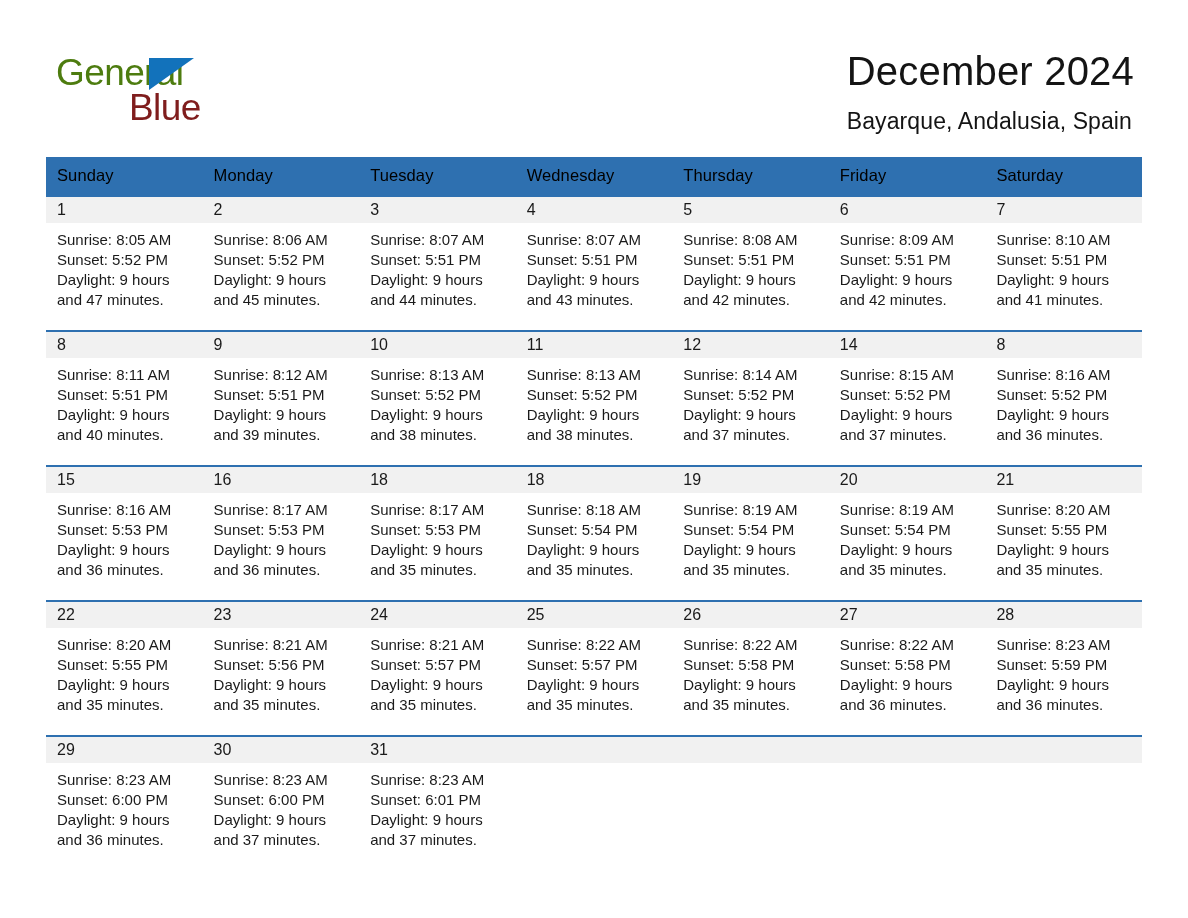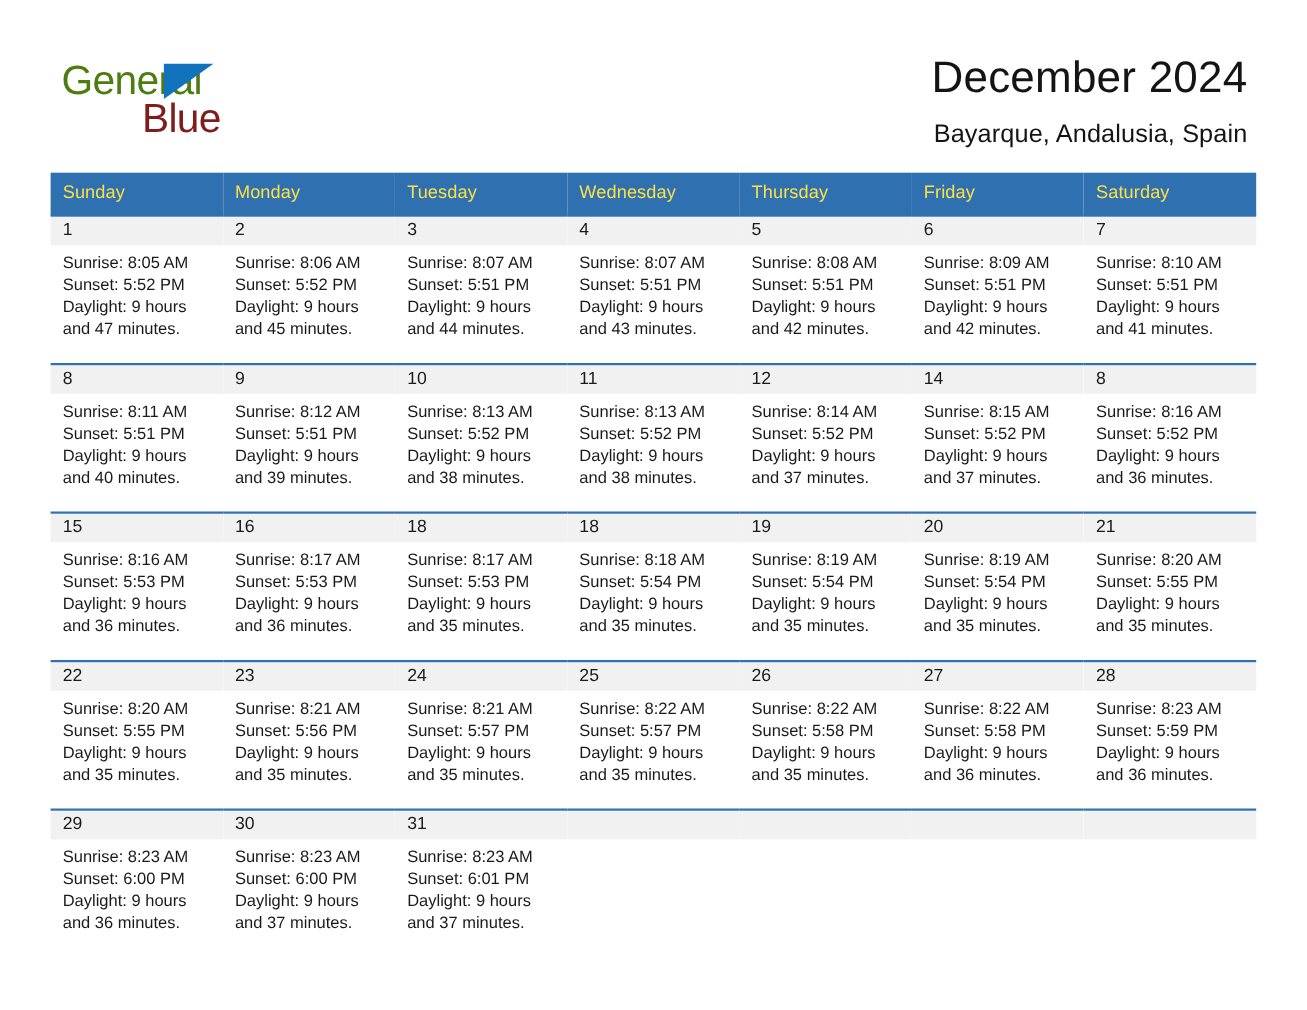--- a/index.html
+++ b/index.html
@@ -58,21 +58,21 @@
   .logo-blue {
     position: absolute;
     left: 73px;
     top: 43px;
     font-size: 37px;
     letter-spacing: -0.6px;
     color: #7f1d1d;
   }
 
   .titles {
-    text-align: right;
+    text-align: left;
     padding-top: 2px;
   }
   .title-main {
     font-size: 40px;
     font-weight: normal;
     color: #141414;
     line-height: 1.15;
     letter-spacing: 0.2px;
   }
   .title-sub {
@@ -88,21 +88,21 @@
     margin: 22px 46px 0 46px;
     width: 1096px;
   }
   table.cal {
     border-collapse: collapse;
     width: 1096px;
     table-layout: fixed;
   }
   table.cal th {
     background: #2e70b0;
-    color: #fde047;
+    color: #000000;
     font-weight: normal;
     font-size: 16.5px;
     text-align: left;
     padding: 9px 0 10px 11px;
     height: 17px;
     letter-spacing: 0.1px;
   }
   td.daycell {
     vertical-align: top;
     padding: 0;

